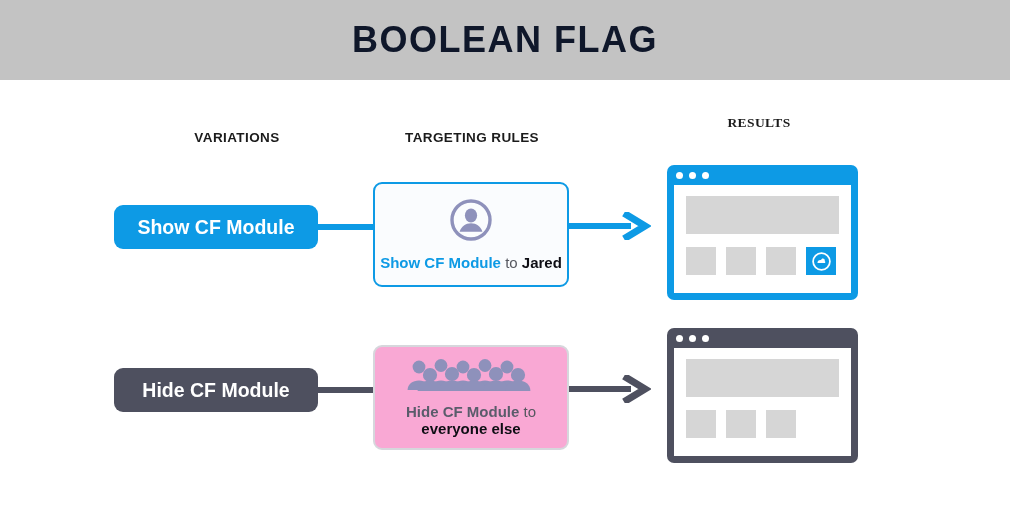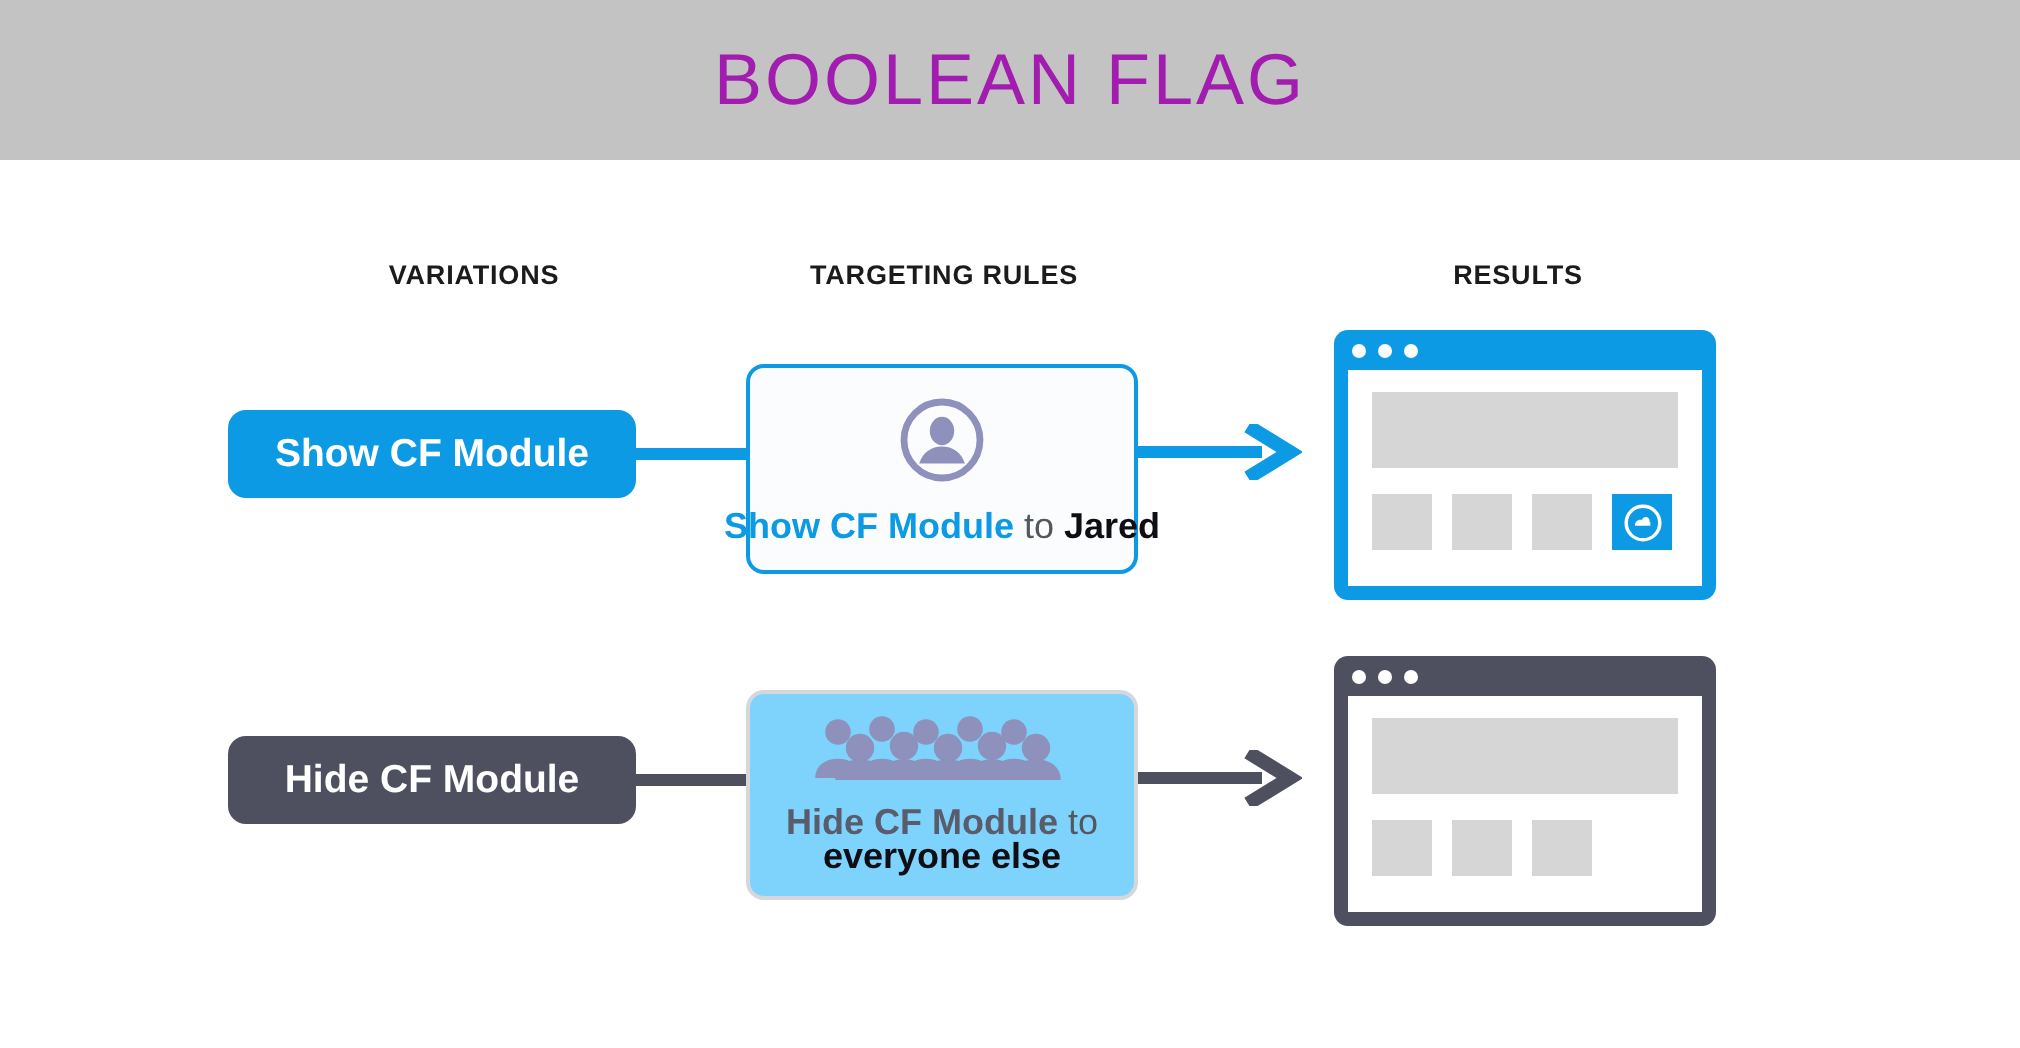--- a/index.html
+++ b/index.html
@@ -11,40 +11,40 @@
     position:relative;
   }
 
   
   .header{
     position:absolute;left:0;top:0;width:1010px;height:80px;
     background:#c3c3c3;
     display:flex;align-items:center;justify-content:center;
   }
   .header-title{
-    color:#a21caf;
+    color:#0f172a;
     font-size:36px;
-    font-weight:400;
+    font-weight:700;
     letter-spacing:1.5px;
   }
 
   
   .col-head{
     position:absolute;
     font-size:13.5px;
     font-weight:bold;
     color:#1b1b1b;
     letter-spacing:.4px;
     text-align:center;
     white-space:nowrap;
     transform:translateX(-50%);
   }
   #col-variations{left:209px;top:130px;margin-left:28px;}
   #col-targeting{left:472px;top:130px;}
-  #col-results{left:759px;top:130px;}
+  #col-results{left:759px;top:115px;font-family:Liberation Serif, serif;}
 
   
   .row{position:absolute;left:0;width:1010px;height:150px;}
   #row-1{top:160px;padding-left:48px;}
   #row-2{top:323px;padding-left:28px;}
 
   
   .pill{
     position:absolute;
     left:114px;
@@ -75,26 +75,26 @@
     position:absolute;
     left:373px;
     top:22px;
     width:196px;height:105px;
     border-radius:9px;
     box-sizing:border-box;
     display:flex;flex-direction:column;
     align-items:center;justify-content:center;
   }
   .card-blue{border:2px solid #0d9ae5;background:#fafcfe;}
-  .card-slate{border:2px solid #d6d7dc;background:#7dd3fc;}
+  .card-slate{border:2px solid #d6d7dc;background:#f9a8d4;}
 
   .card-icon{display:block;}
   .card-text{
     margin-top:8px;
-    font-size:18px;
+    font-size:15px;
     line-height:17px;
     text-align:center;
     white-space:nowrap;
   }
   .txt-blue{color:#0d9ae5;font-weight:bold;}
   .txt-slate{color:#5a5c6b;font-weight:bold;}
   .txt-to{color:#55575f;font-weight:normal;}
   .txt-dark{color:#0e0e14;font-weight:bold;}
 
   

